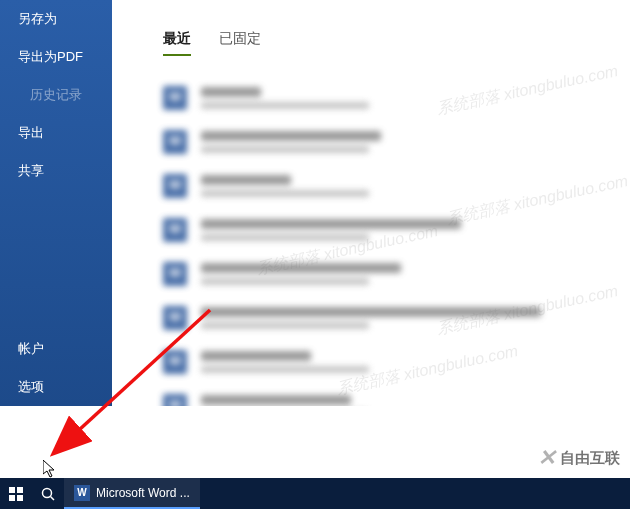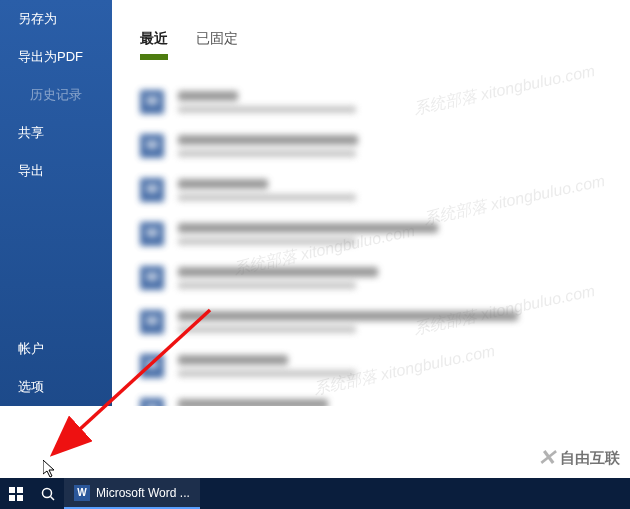--- a/index.html
+++ b/index.html
@@ -7,20 +7,21 @@
       font-family: "Microsoft YaHei", "Segoe UI", sans-serif;
       width: 630px;
       height: 509px;
       overflow: hidden;
       position: relative;
     }
     .app {
       display: flex;
       width: 100%;
       height: 406px;
+      gap: 23px;
     }
     .sidebar {
       width: 112px;
       background: linear-gradient(180deg, #2a5ea8 0%, #1d4a8a 100%);
       color: #fff;
       display: flex;
       flex-direction: column;
       font-size: 13px;
     }
     .sidebar-top { flex: 1; }
@@ -43,21 +44,21 @@
       display: flex;
       gap: 28px;
       font-size: 14px;
       color: #555;
       padding-left: 8px;
     }
     .tab { padding-bottom: 6px; cursor: pointer; }
     .tab.active {
       color: #222;
       font-weight: 600;
-      border-bottom: 6px solid #4d7c0f;
+      border-bottom: 2px solid #4d7c0f;
     }
     .doc-list { margin-top: 20px; filter: blur(3px); opacity: 0.85; }
     .doc-row {
       display: flex;
       align-items: center;
       gap: 14px;
       padding: 10px 8px;
     }
     .doc-icon {
       width: 24px; height: 24px;
@@ -164,22 +165,22 @@
   </style>
 </head>
 <body>
 
 <div class="app">
   <div class="sidebar">
     <div class="sidebar-top" id="sidebar-top">
         <div class="sidebar-item">另存为</div>
         <div class="sidebar-item">导出为PDF</div>
         <div class="sidebar-item dim">历史记录</div>
+        <div class="sidebar-item">导出</div>
         <div class="sidebar-item">共享</div>
-        <div class="sidebar-item">导出</div>
       </div>
     <div class="sidebar-bottom" id="sidebar-bottom">
         <div class="sidebar-item">帐户</div>
         <div class="sidebar-item">选项</div>
       </div>
   </div>
 
   <div class="main">
     <div class="tabs" id="tabs">
         <div class="tab active">最近</div>

